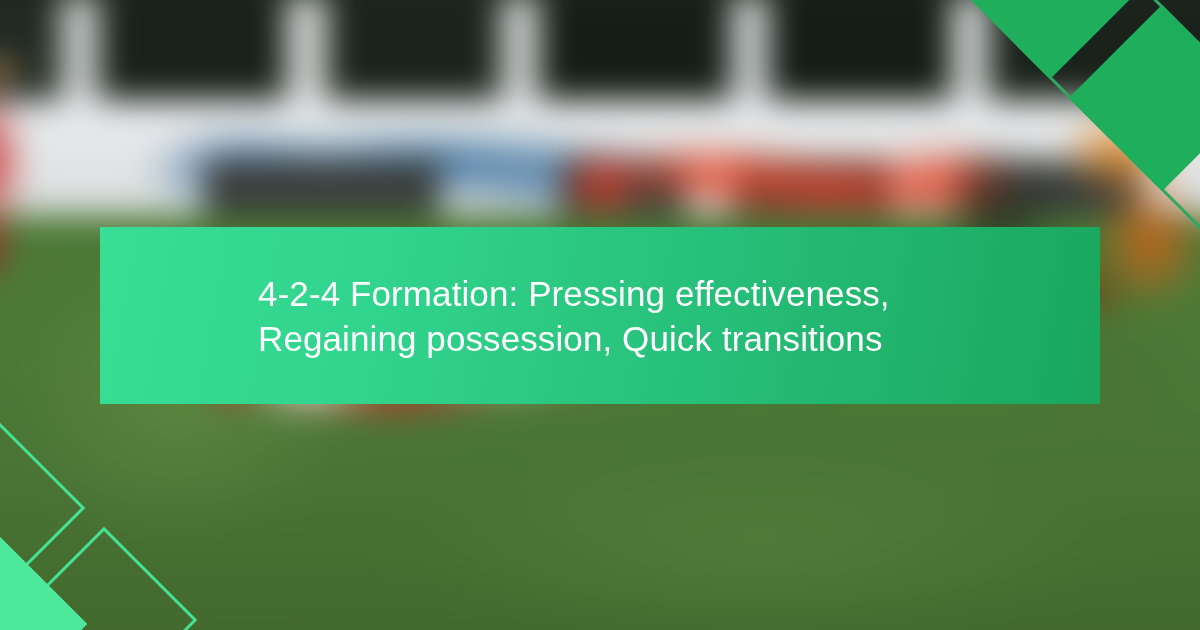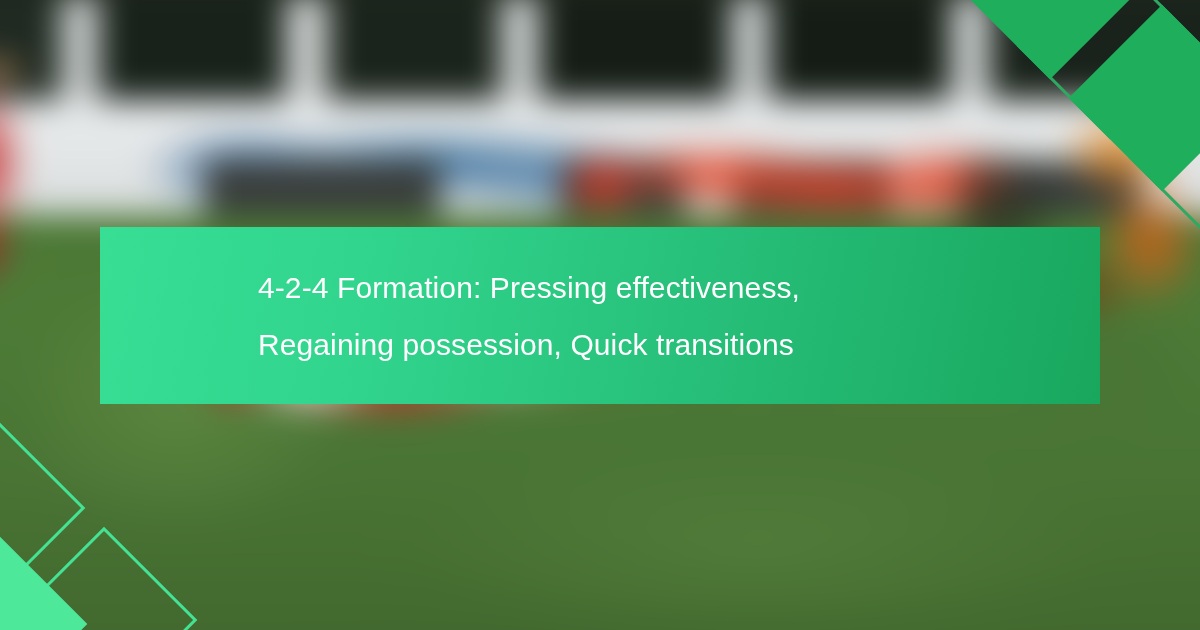--- a/index.html
+++ b/index.html
@@ -157,22 +157,22 @@
     left: 100px;
     top: 227px;
     width: 1000px;
     height: 177px;
     background: linear-gradient(100deg, #37DE94 0%, #31D48D 28%, #26BE78 62%, #19A75D 100%);
     display: flex;
     align-items: center;
   }
   .banner-text {
     color: #ffffff;
-    font-size: 30px;
-    line-height: 57px;
+    font-size: 35px;
+    line-height: 45px;
     font-weight: 400;
     letter-spacing: 0.1px;
     padding: 0 40px 0 158px;
     white-space: pre-line;
   }
 </style>
 </head>
 <body>
 
 <div class="card">

